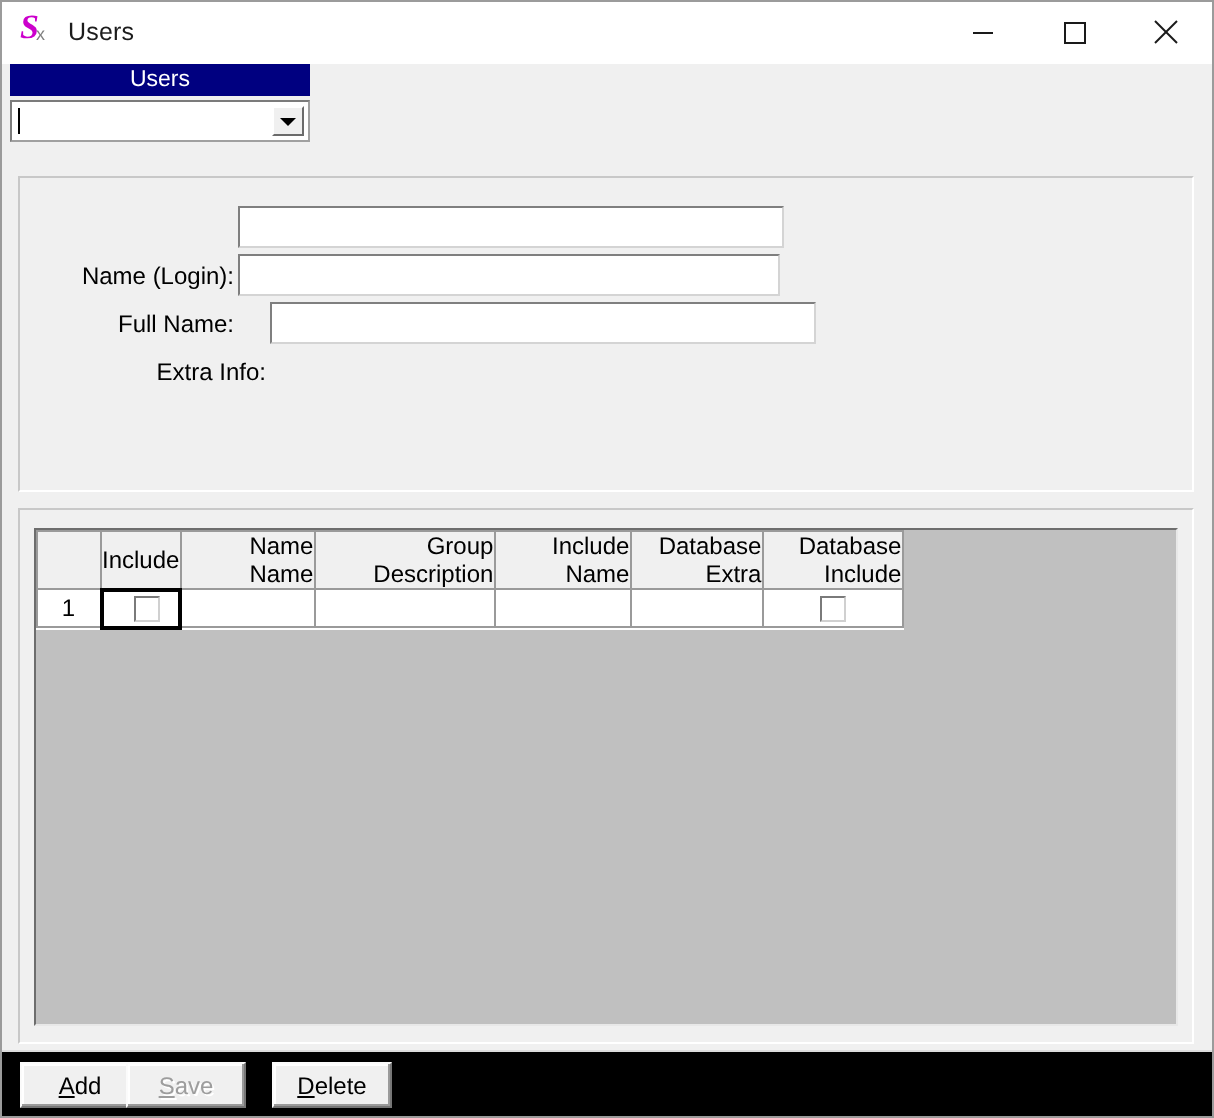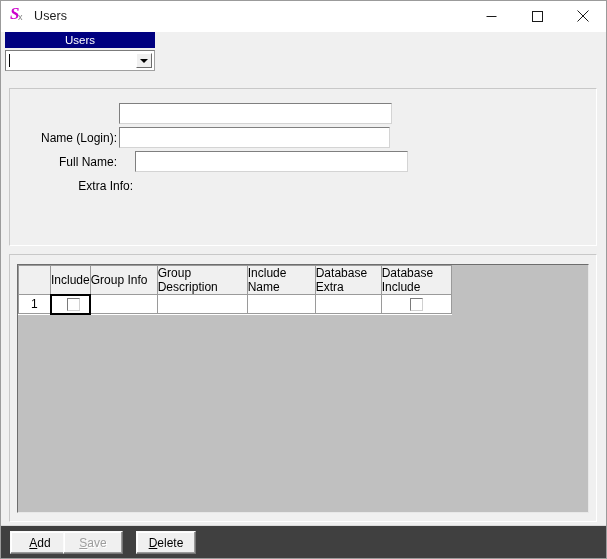--- a/index.html
+++ b/index.html
@@ -212,21 +212,21 @@
     padding: 0;
     margin: 0;
     font-weight: normal;
     font-size: 12px;
     background: #ffffff;
     box-sizing: border-box;
   }
   table.grid th {
     background: #f0f0f0;
     height: 28px;
-    text-align: left;
+    text-align: right;
     vertical-align: middle;
     line-height: 14px;
     color: #000000;
   }
   table.grid th.corner {
     background: #f0f0f0;
   }
   table.grid td {
     height: 19px;
   }
@@ -269,21 +269,21 @@
     padding-left: 6px;
     box-sizing: border-box;
   }
 
   
   .bottombar {
     position: absolute;
     left: 0; top: 524px;
     width: 605px;
     height: 33px;
-    background: #404040;
+    background: #000000;
     border-top: 1px solid #dcdcdc;
   }
   .btn {
     position: absolute;
     top: 5px;
     height: 23px;
     background: #f0f0f0;
     border: 1px solid #767676;
     border-top-color: #fbfbfb;
     border-left-color: #fbfbfb;
@@ -374,21 +374,21 @@
           <col style="width:67px">
           <col style="width:90px">
           <col style="width:68px">
           <col style="width:66px">
           <col style="width:70px">
         </colgroup>
         <thead>
           <tr>
             <th class="corner"></th>
             <th>Include</th>
-            <th>Group Info</th>
+            <th>Name Name</th>
             <th>Group Description</th>
             <th>Include Name</th>
             <th>
               <span>Database</span><br>
               <span>Extra</span>
             </th>
             <th>
               <span>Database</span><br>
               <span>Include</span>
             </th>

